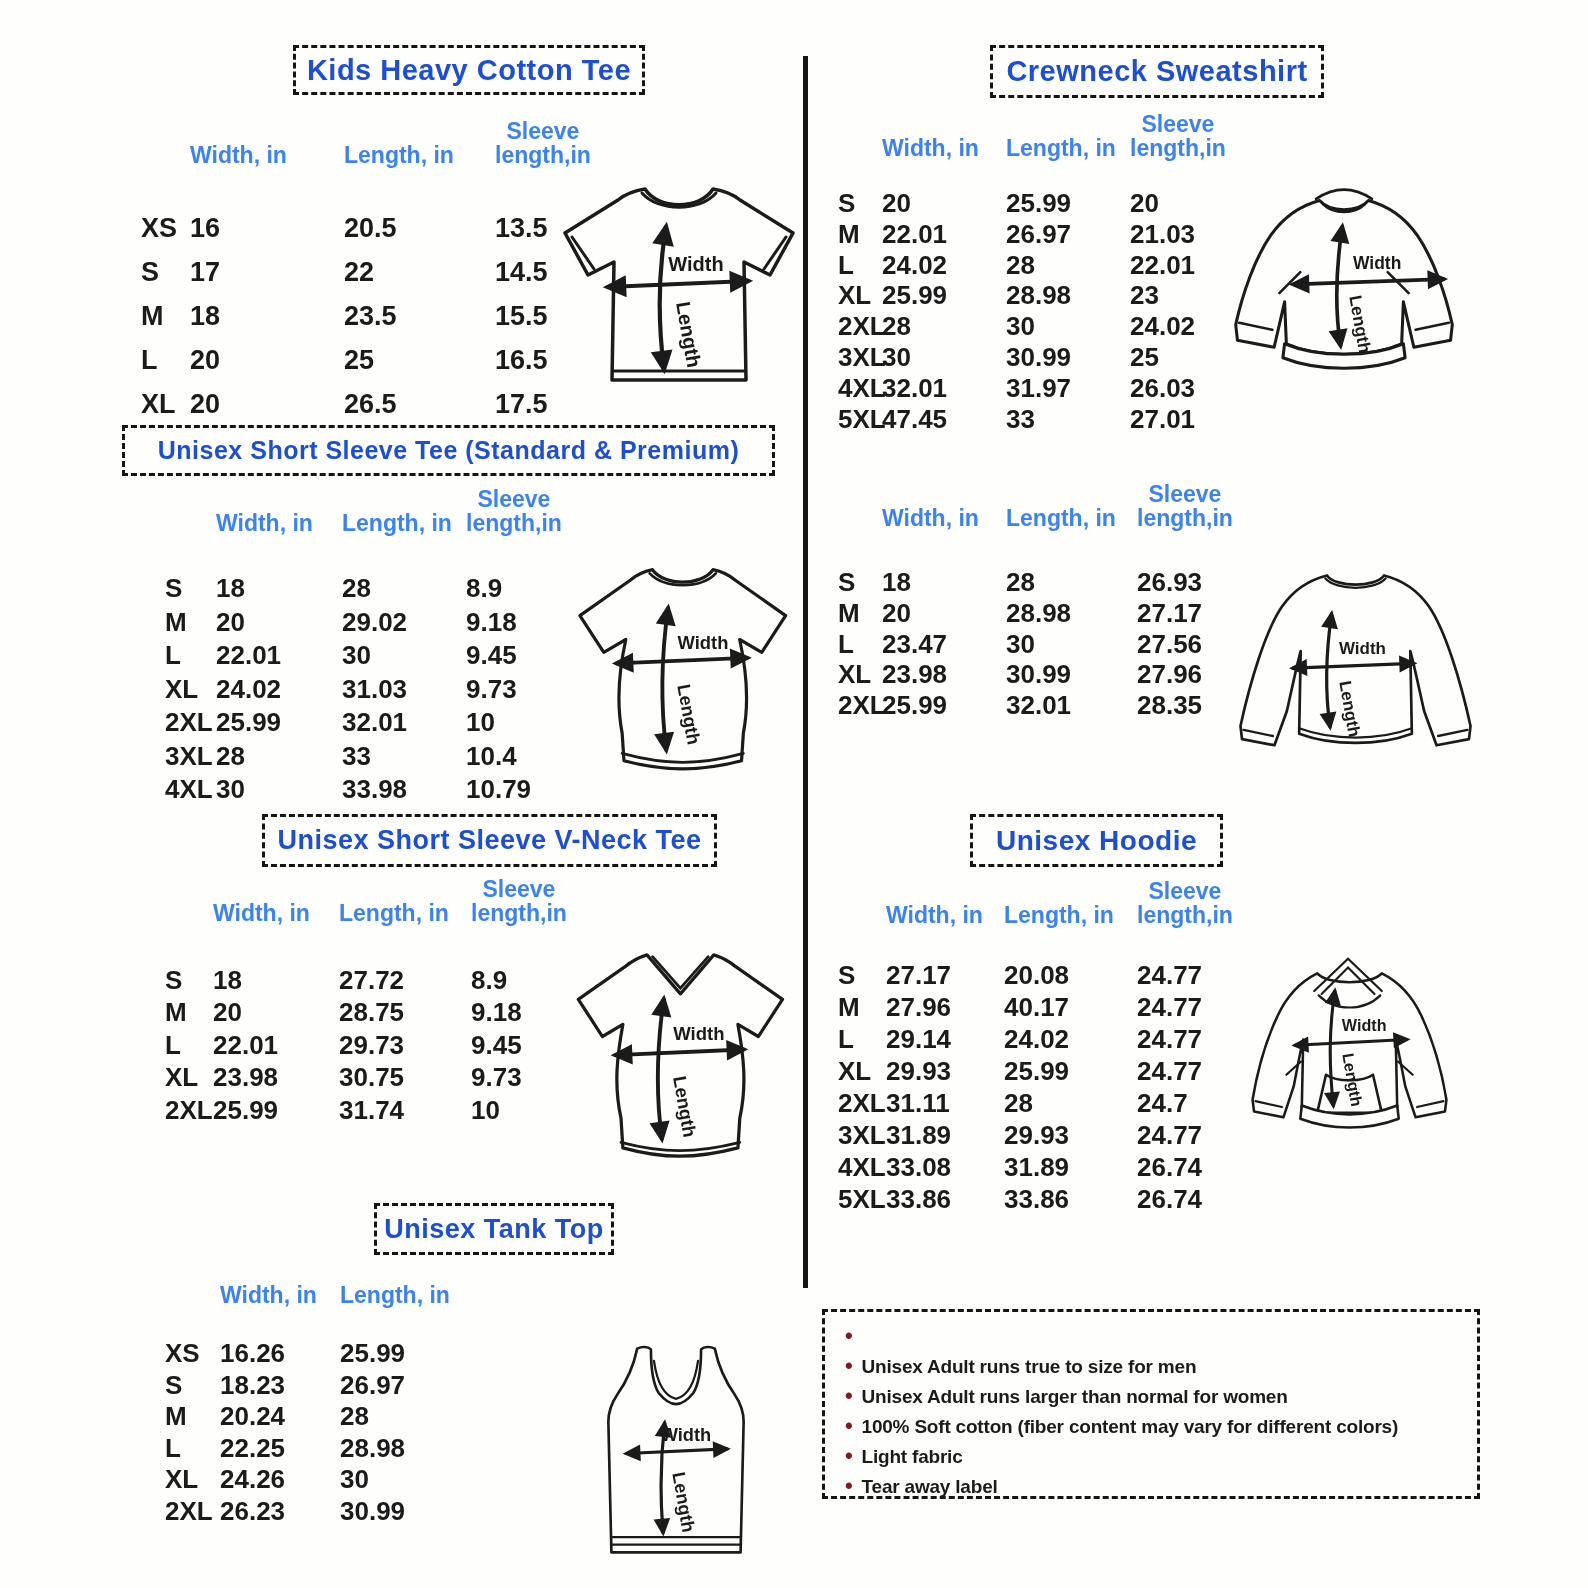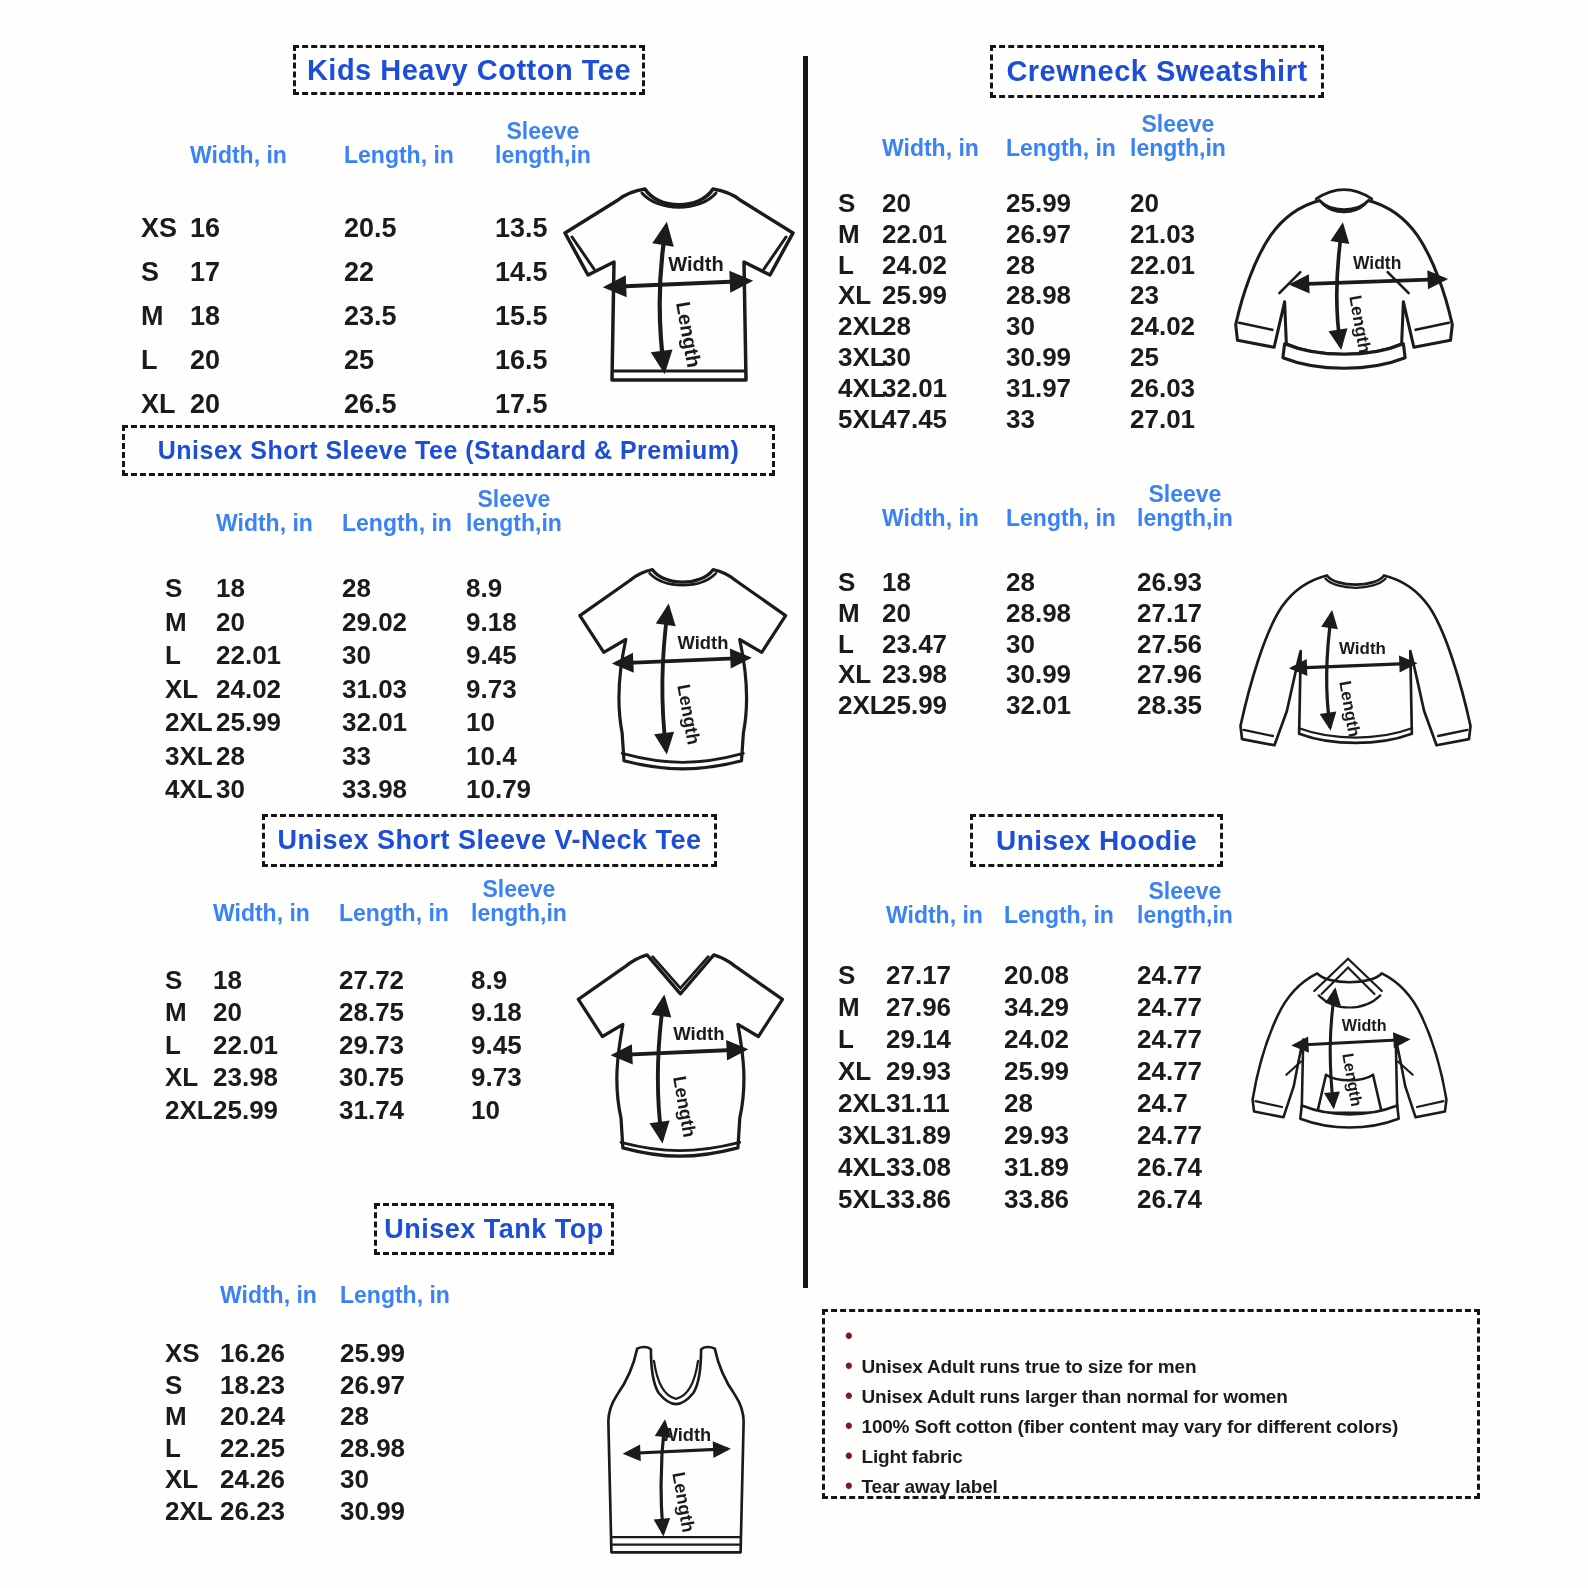--- a/index.html
+++ b/index.html
@@ -357,21 +357,21 @@
   <div class="tbody" style="left:838px;top:959px;--cols:48px 118px 133px 120px;--rowh:32.1px;">
       <div class="trow">
         <span class="cell">S</span>
         <span class="cell">27.17</span>
         <span class="cell">20.08</span>
         <span class="cell">24.77</span>
       </div>
       <div class="trow">
         <span class="cell">M</span>
         <span class="cell">27.96</span>
-        <span class="cell">34.29</span>
+        <span class="cell">40.17</span>
         <span class="cell">24.77</span>
       </div>
       <div class="trow">
         <span class="cell">L</span>
         <span class="cell">29.14</span>
         <span class="cell">24.02</span>
         <span class="cell">24.77</span>
       </div>
       <div class="trow">
         <span class="cell">XL</span>

